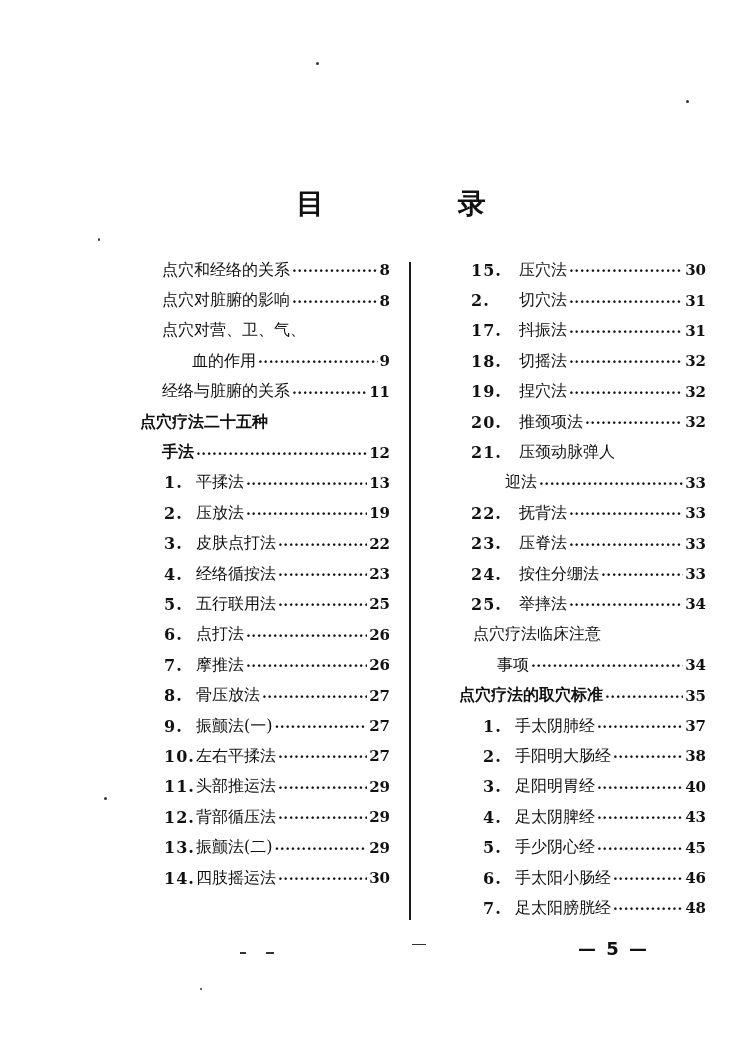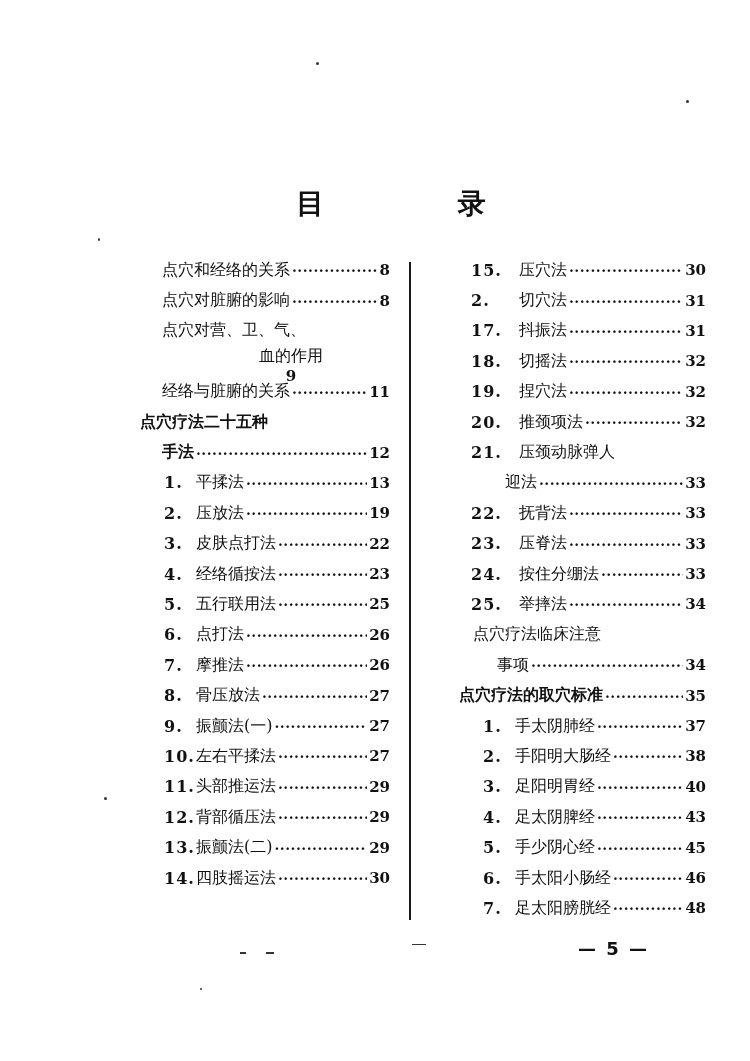--- a/index.html
+++ b/index.html
@@ -68,21 +68,21 @@
       line-height: 22px;
     }
     .row .page {
       flex: 0 0 auto;
       font-weight: bold;
       font-family: "DejaVu Serif", serif;
       font-size: 15px;
     }
     .row.heading .label { font-weight: bold; font-family: "DejaVu Sans", sans-serif; }
     .row.indent1 { padding-left: 22px; }
-    .row.indent-sub { padding-left: 52px; flex-direction: column; }
+    .row.indent-sub { padding-left: 52px; }
     .row.item { padding-left: 24px; }
     .row.item-r { padding-left: 12px; }
     .row.cont-r { padding-left: 46px; }
     .row.head-r { padding-left: 14px; }
     .row.head-r2 { padding-left: 38px; text-align: right; }
     .row .num { width: 32px; }
     .row.item-r .num, .row.item2 .num { width: 48px; }
     .page-number {
       position: absolute;
       left: 578px;

